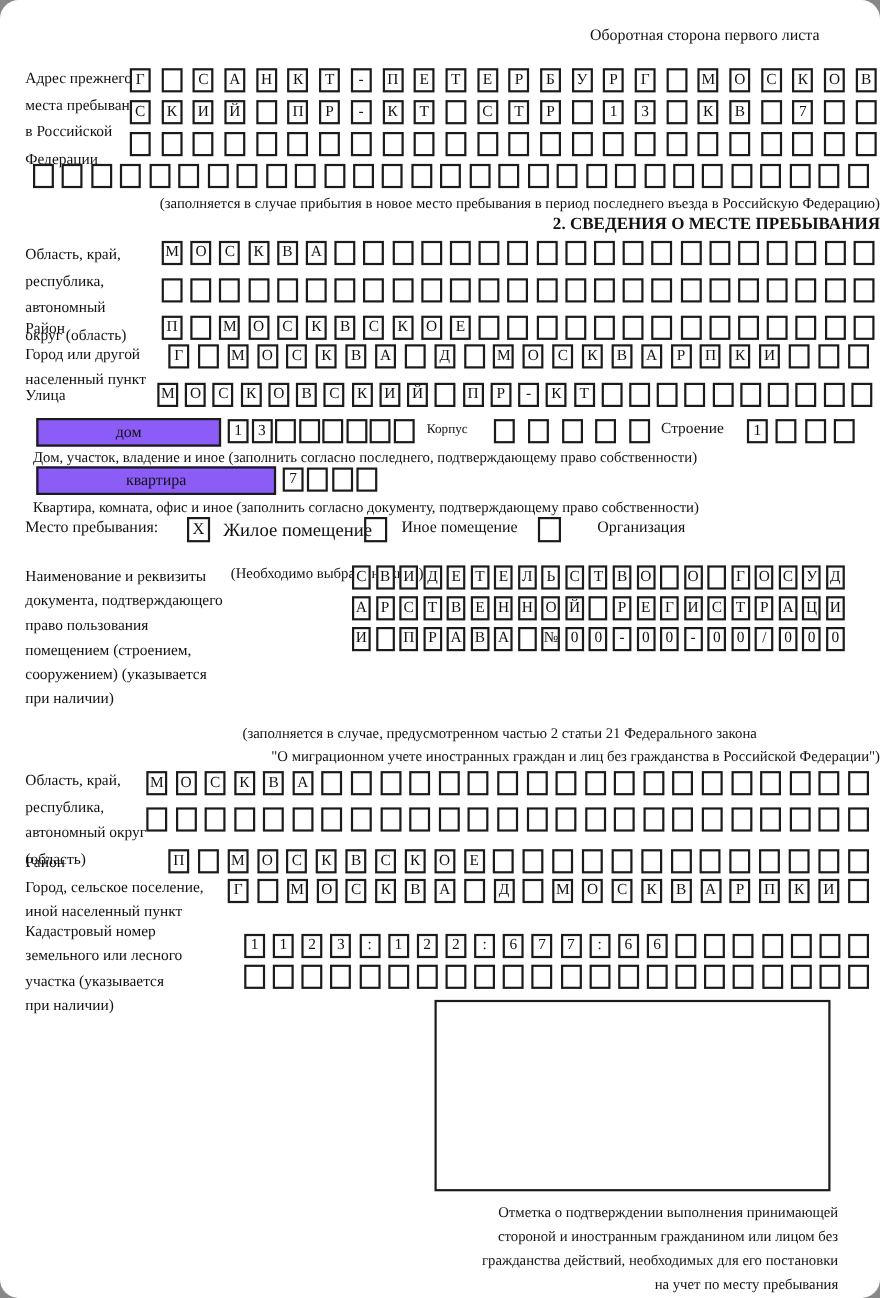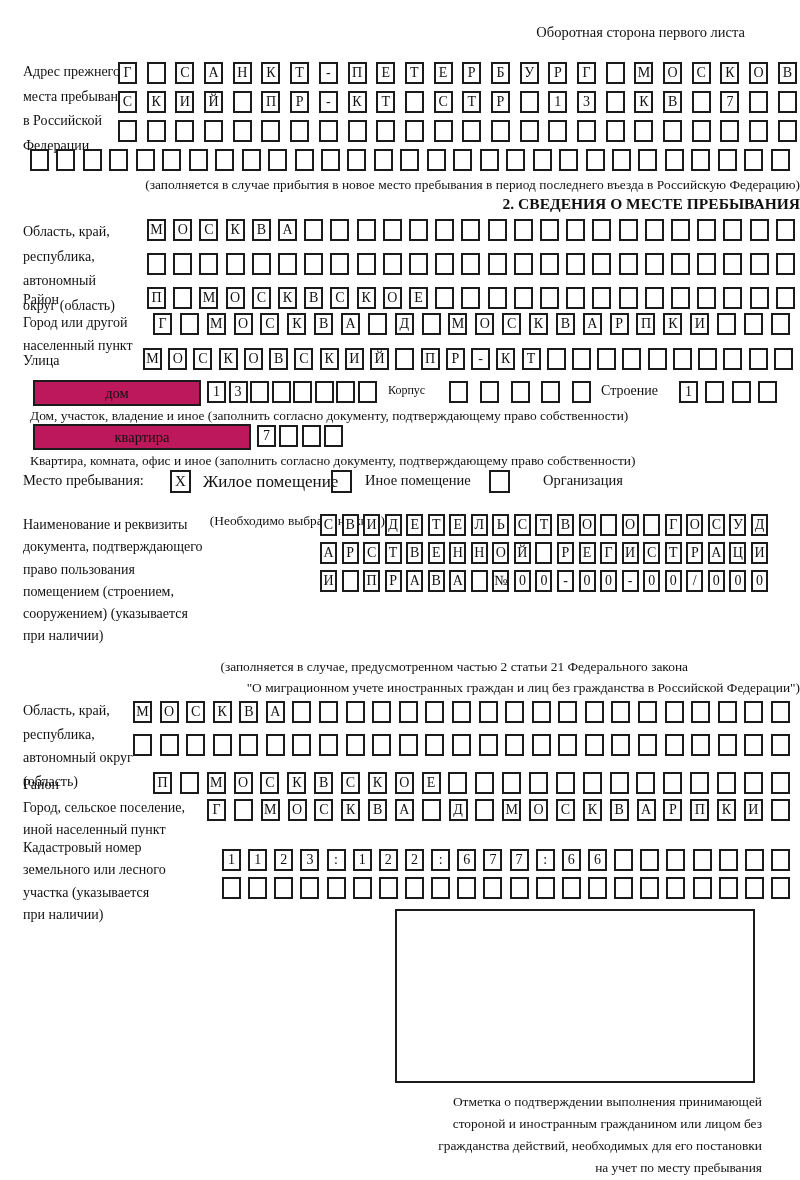--- a/index.html
+++ b/index.html
@@ -3,20 +3,21 @@
 <meta charset="utf-8">
 <style>
   html,body{margin:0;padding:0;background:#888;}
   .page{
     position:relative;
     width:800px;height:1180px;
     background:#ffffff;
     font-family:"Liberation Serif","DejaVu Serif",serif;
     color:#111;
     overflow:hidden;
+    border-radius:17px;
   }
   .abs{position:absolute;}
   .lbl{font-size:14px;line-height:24.5px;white-space:pre-line;}
   .note{font-size:13.4px;line-height:17px;}
   .center{text-align:right;}
   .title{font-size:15.5px;font-weight:bold;text-align:right;width:800px;left:0;}
   .cells{display:flex;justify-content:space-between;}
   .cell{
     flex:none;width:19px;height:22px;box-sizing:border-box;
     border:2px solid #1b1b1b;background:#fff;
@@ -24,21 +25,21 @@
     overflow:hidden;
   }
   .cells-sm .cell{width:17px;}
   .chk{
     width:21px;height:23px;box-sizing:border-box;border:2px solid #1b1b1b;
     text-align:center;font-size:15px;line-height:19px;
   }
   .widebox{
     box-sizing:border-box;border:2px solid #1b1b1b;height:26px;
     display:flex;align-items:center;justify-content:center;
-    font-size:14.5px;background:#be185d;
+    font-size:14.5px;background:#8b5cf6;
   }
   .markbox{
     box-sizing:border-box;border:2px solid #1b1b1b;background:#fff;
   }
   .pre{white-space:pre-line;}
 </style>
 </head>
 <body>
 
 <div class="page">
@@ -328,21 +329,21 @@
       <span class="cell"></span>
       <span class="cell"></span>
     </div>
   <div class="abs" style="left:601px;top:383px;font-size:14px;">Строение</div>
   <div class="abs cells" style="left:679px;top:381px;width:98px;">
       <span class="cell">1</span>
       <span class="cell"></span>
       <span class="cell"></span>
       <span class="cell"></span>
     </div>
-  <div class="abs note" style="left:30px;top:407px;width:760px;">Дом, участок, владение и иное (заполнить согласно документу, подтверждающему право собственности)</div>
+  <div class="abs note" style="left:30px;top:407px;width:760px;">Дом, участок, владение и иное (заполнить согласно последнего, подтверждающему право собственности)</div>
 
   <div class="abs widebox" style="left:33px;top:424px;width:218px;">квартира</div>
   <div class="abs cells" style="left:257px;top:425px;width:86px;">
       <span class="cell">7</span>
       <span class="cell"></span>
       <span class="cell"></span>
       <span class="cell"></span>
     </div>
   <div class="abs note" style="left:30px;top:452px;width:760px;">Квартира, комната, офис и иное (заполнить согласно документу, подтверждающему право собственности)</div>
 

